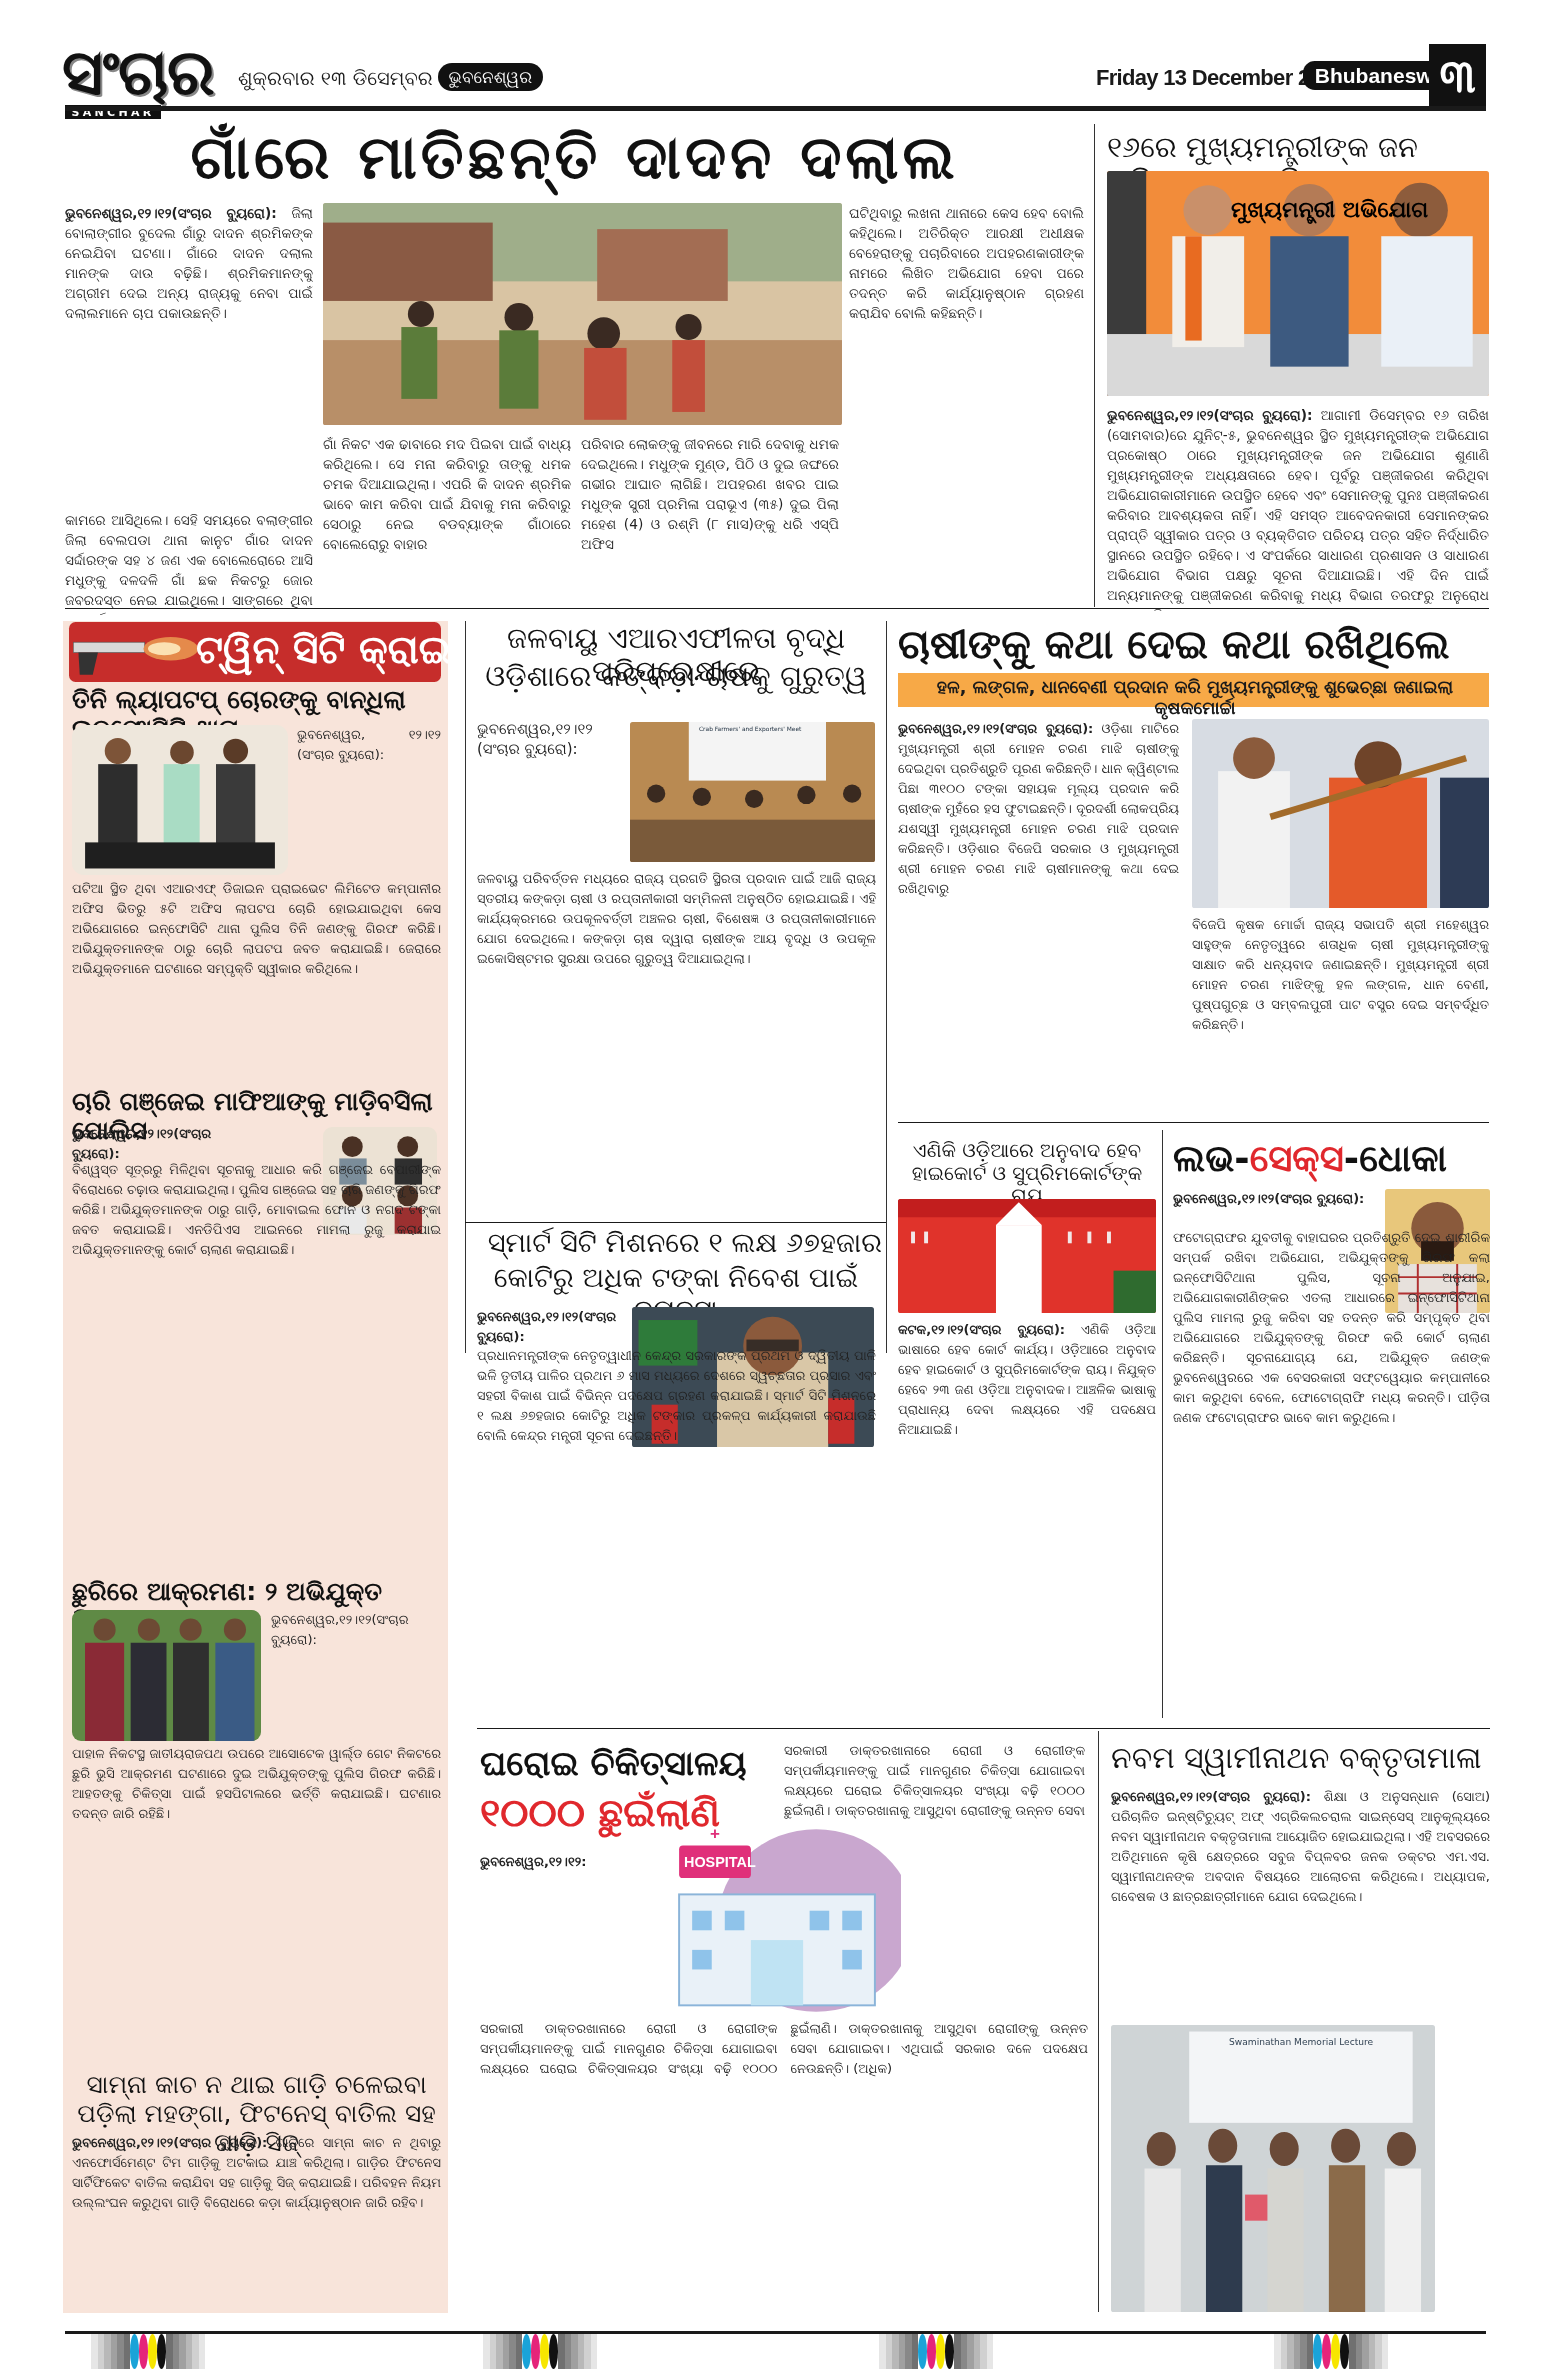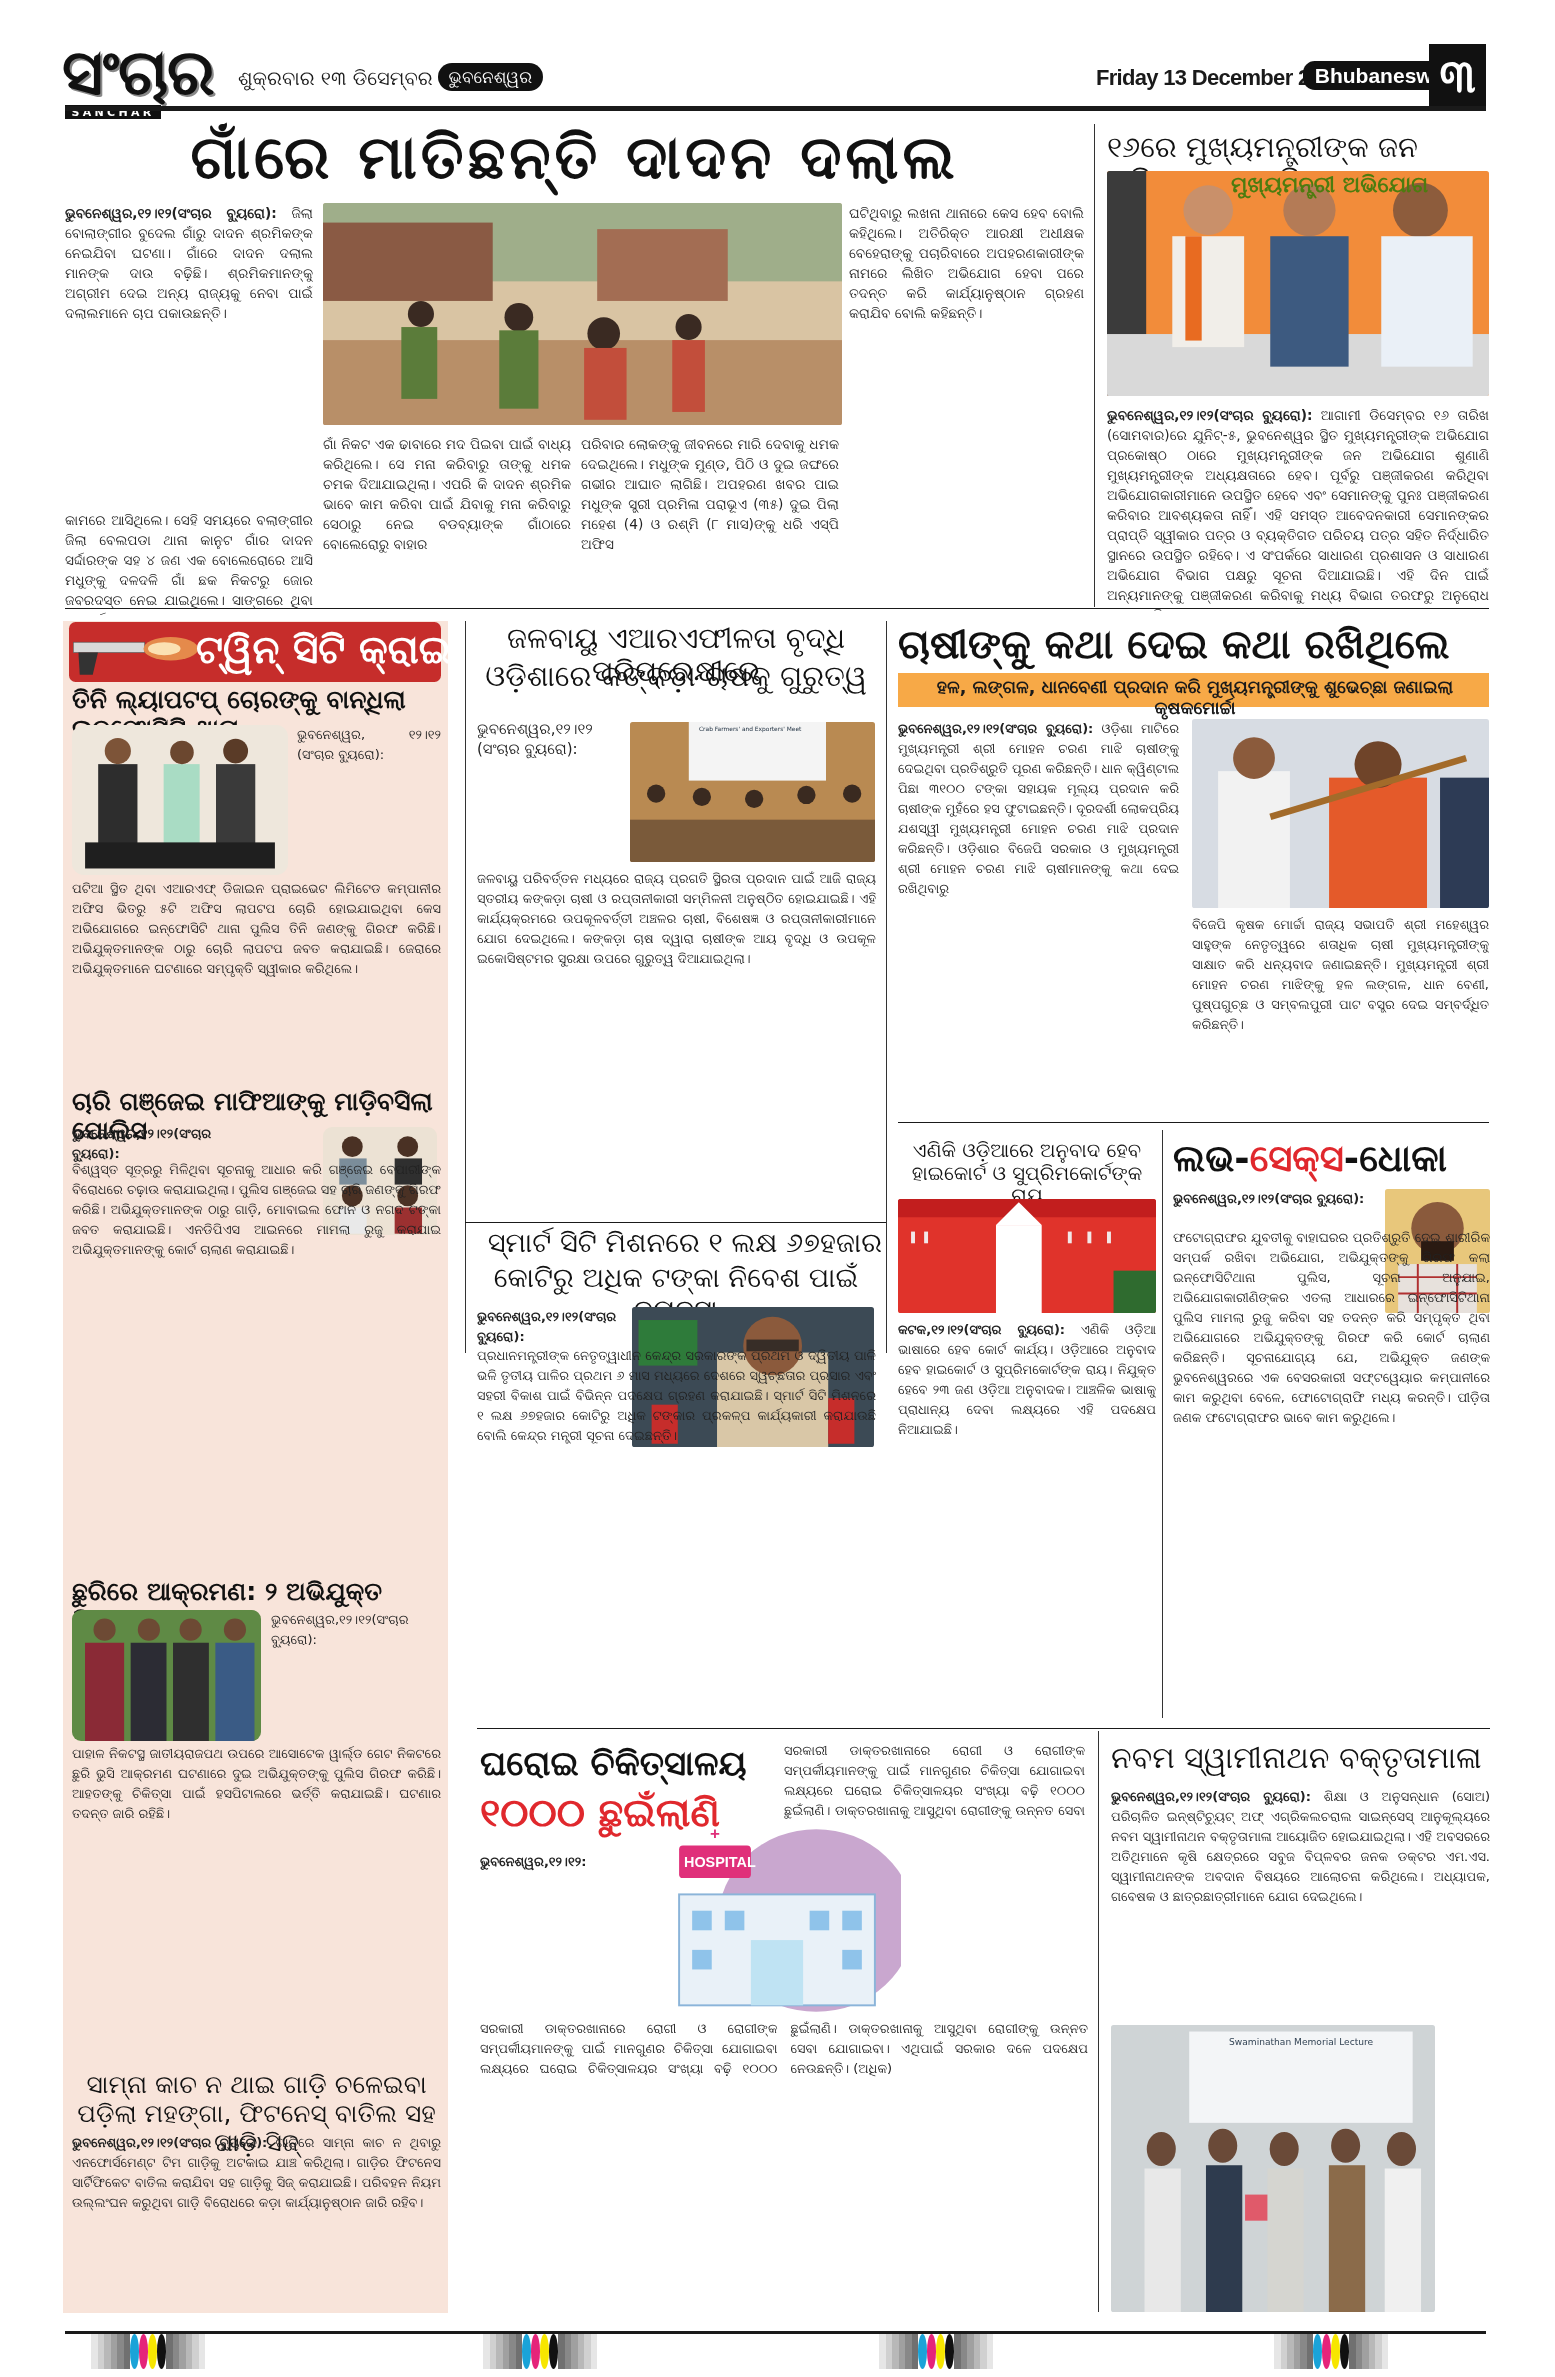--- a/index.html
+++ b/index.html
@@ -89,21 +89,21 @@
     <rect x="0" y="0" width="60" height="345" fill="#3b3b3b"></rect>
     <rect y="250" width="585" height="95" fill="#d9d9d9"></rect>
     <circle cx="155" cy="60" r="38" fill="#c9906a"></circle>
       <rect x="100" y="100" width="110" height="170" fill="#f1eee9"></rect>
       <rect x="120" y="100" width="25" height="160" fill="#e86b21"></rect>
     <circle cx="310" cy="60" r="40" fill="#b47b56"></circle>
       <rect x="250" y="100" width="120" height="200" fill="#3d5a80"></rect>
     <circle cx="480" cy="60" r="42" fill="#8d5c3c"></circle>
       <rect x="420" y="100" width="140" height="200" fill="#eaf0f7"></rect>
   </svg>
-  <div class="abs" style="left:124px;top:1px;color:#4d7c0f;font-weight:bold;font-size:22px;">ମୁଖ୍ୟମନ୍ତ୍ରୀ ଅଭିଯୋଗ</div>
+  <div class="abs" style="left:124px;top:26px;color:#000000;font-weight:bold;font-size:22px;">ମୁଖ୍ୟମନ୍ତ୍ରୀ ଅଭିଯୋଗ</div>
 </div>
 <div class="abs body-text" style="left:1107px;top:405px;width:382px;height:206px;overflow:hidden;font-size:13.7px;">
   <span class="dateline">ଭୁବନେଶ୍ୱର,୧୨।୧୨(ସଂଚାର ବ୍ୟୁରୋ):</span>
   <span>ଆଗାମୀ ଡିସେମ୍ବର ୧୬ ତାରିଖ (ସୋମବାର)ରେ ଯୁନିଟ୍-୫, ଭୁବନେଶ୍ୱର ସ୍ଥିତ ମୁଖ୍ୟମନ୍ତ୍ରୀଙ୍କ ଅଭିଯୋଗ ପ୍ରକୋଷ୍ଠ ଠାରେ ମୁଖ୍ୟମନ୍ତ୍ରୀଙ୍କ ଜନ ଅଭିଯୋଗ ଶୁଣାଣି ମୁଖ୍ୟମନ୍ତ୍ରୀଙ୍କ ଅଧ୍ୟକ୍ଷତାରେ ହେବ। ପୂର୍ବରୁ ପଞ୍ଜୀକରଣ କରିଥିବା ଅଭିଯୋଗକାରୀମାନେ ଉପସ୍ଥିତ ହେବେ ଏବଂ ସେମାନଙ୍କୁ ପୁନଃ ପଞ୍ଜୀକରଣ କରିବାର ଆବଶ୍ୟକତା ନାହିଁ। ଏହି ସମସ୍ତ ଆବେଦନକାରୀ ସେମାନଙ୍କର ପ୍ରାପ୍ତି ସ୍ୱୀକାର ପତ୍ର ଓ ବ୍ୟକ୍ତିଗତ ପରିଚୟ ପତ୍ର ସହିତ ନିର୍ଦ୍ଧାରିତ ସ୍ଥାନରେ ଉପସ୍ଥିତ ରହିବେ। ଏ ସଂପର୍କରେ ସାଧାରଣ ପ୍ରଶାସନ ଓ ସାଧାରଣ ଅଭିଯୋଗ ବିଭାଗ ପକ୍ଷରୁ ସୂଚନା ଦିଆଯାଇଛି। ଏହି ଦିନ ପାଇଁ ଅନ୍ୟମାନଙ୍କୁ ପଞ୍ଜୀକରଣ କରିବାକୁ ମଧ୍ୟ ବିଭାଗ ତରଫରୁ ଅନୁରୋଧ କରାଯାଇଛି।</span>
 </div>
 
 <div class="rule" style="left:65px;top:608px;width:1424px;height:1.3px;"></div>
 
 <div id="crime-box" class="abs"></div>
 <div id="crime-banner" class="abs"></div>

